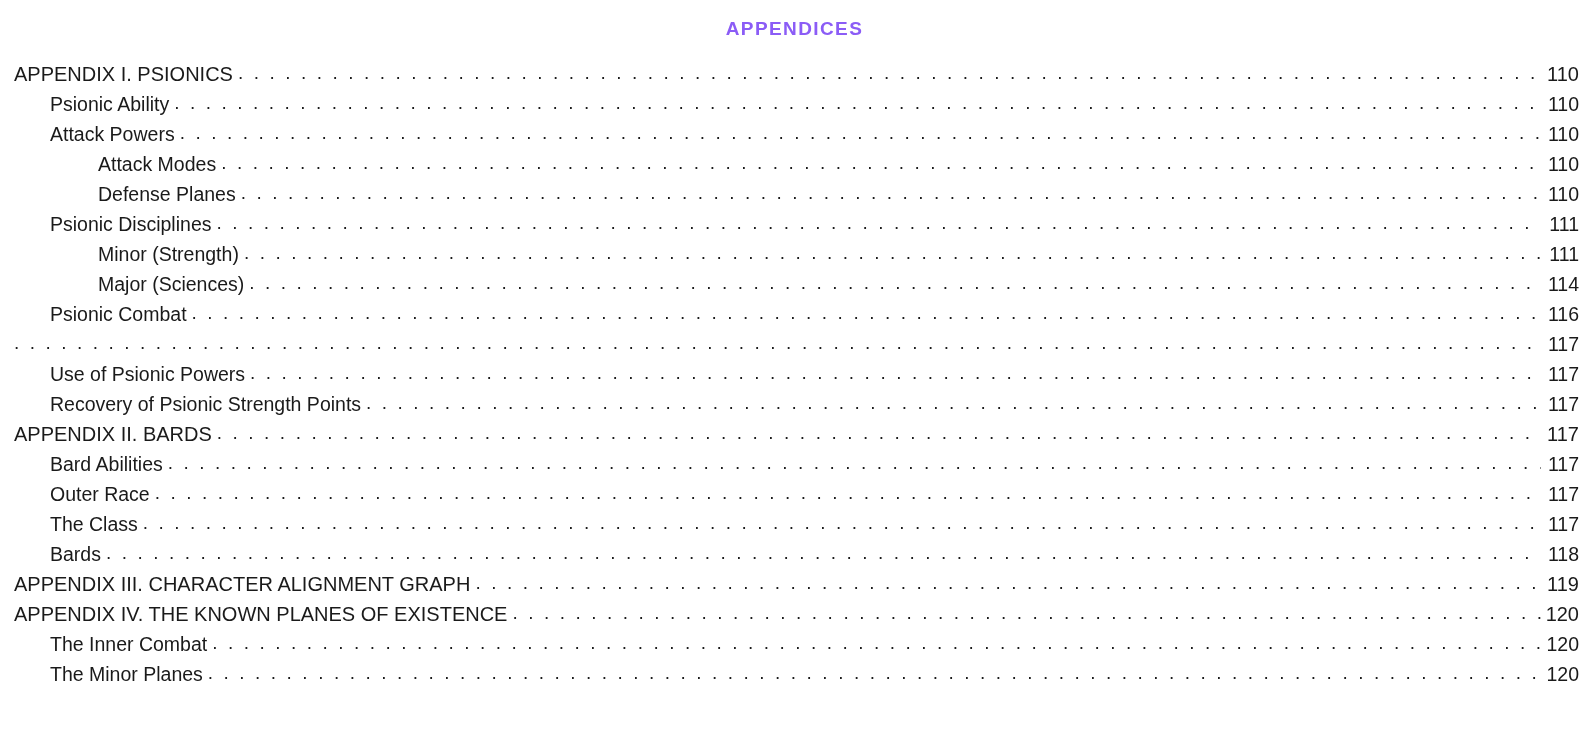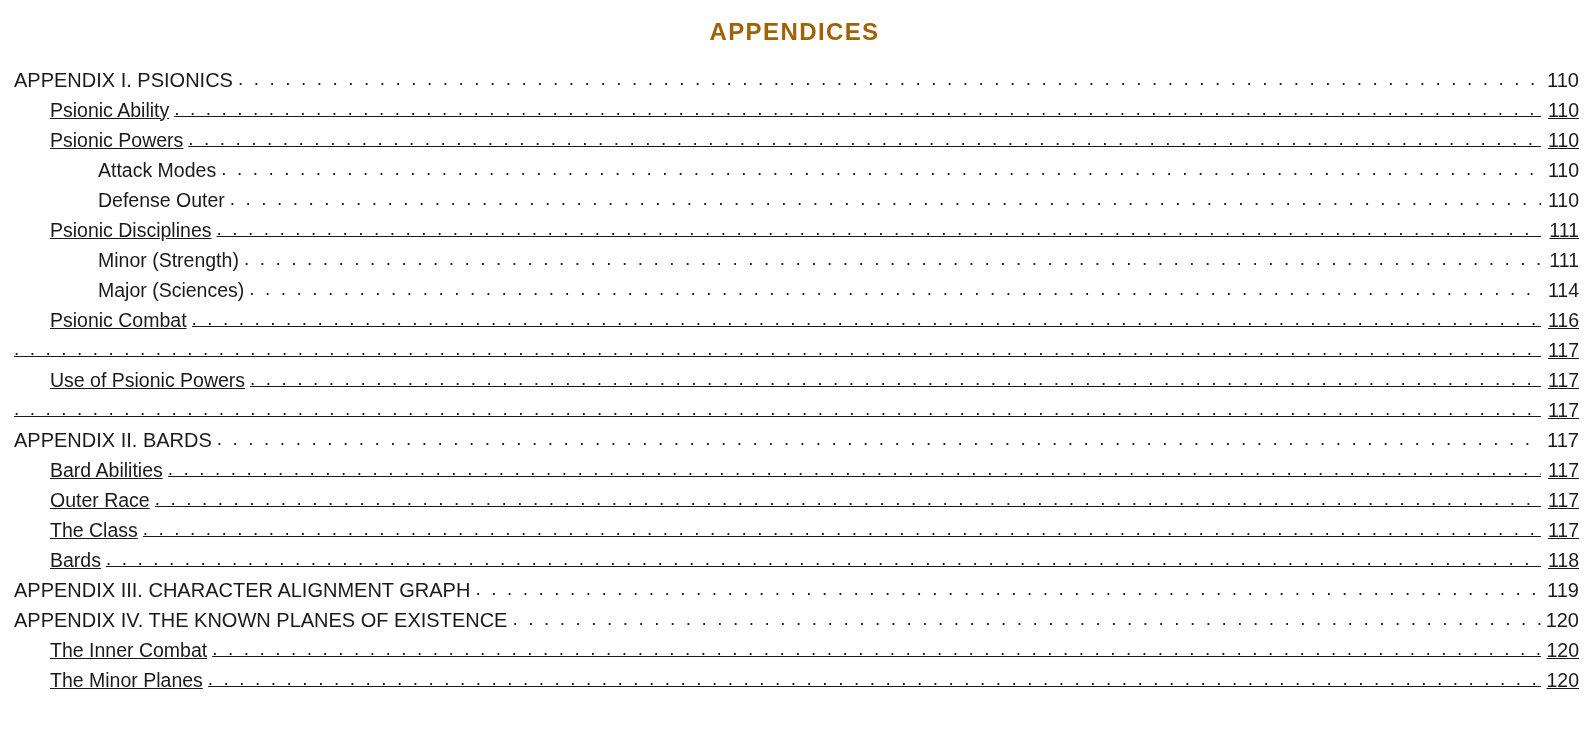--- a/index.html
+++ b/index.html
@@ -32,26 +32,26 @@
     letter-spacing: 0.5px;
     white-space: nowrap;
     user-select: none;
   }
   .scan-artifact.a1 { top: 16px; right: 14px; }
   .scan-artifact.a2 { top: 42px; right: 210px; }
   .scan-artifact.a3 { top: 66px; right: 1410px; }
 
   .page-title {
     text-align: center;
-    font-size: 24px;
+    font-size: 19px;
     font-weight: bold;
     letter-spacing: 1.4px;
     margin: 10px 0 0 0;
     padding-top: 8px;
-    color: #a16207;
+    color: #8b5cf6;
   }
 
   .toc {
     margin-top: 14px;
     padding: 0 10px 0 14px;
   }
 
   .toc-row {
     display: flex;
     align-items: flex-end;
@@ -83,21 +83,21 @@
     text-align: right;
     min-width: 34px;
   }
 
   
   .lvl0 .label { padding-left: 0; }
   .lvl1 .label { padding-left: 36px; }
   .lvl2 .label { padding-left: 84px; }
 
   .lvl0 { font-size: 20px; }
-  .lvl1 { font-size: 19.5px; text-decoration: underline; }
+  .lvl1 { font-size: 19.5px; }
   .lvl2 { font-size: 19.5px; }
 </style>
 </head>
 <body>
 
 <div class="page">
 
   <div class="scan-artifact a1"></div>
   <div class="scan-artifact a2"></div>
   <div class="scan-artifact a3"></div>
@@ -109,31 +109,31 @@
         <span class="label">APPENDIX I. PSIONICS</span>
         <span class="leader">. . . . . . . . . . . . . . . . . . . . . . . . . . . . . . . . . . . . . . . . . . . . . . . . . . . . . . . . . . . . . . . . . . . . . . . . . . . . . . . . . . . . . . . . . . . . . . . . . . . . . . . . . . . . . . . . . . . . . . . . . . . . . . . . . . . . . . . . . . . </span>
         <span class="page-num">110</span>
       </div>
       <div class="toc-row lvl1">
         <span class="label">Psionic Ability</span>
         <span class="leader">. . . . . . . . . . . . . . . . . . . . . . . . . . . . . . . . . . . . . . . . . . . . . . . . . . . . . . . . . . . . . . . . . . . . . . . . . . . . . . . . . . . . . . . . . . . . . . . . . . . . . . . . . . . . . . . . . . . . . . . . . . . . . . . . . . . . . . . . . . . </span>
         <span class="page-num">110</span>
       </div>
       <div class="toc-row lvl1">
-        <span class="label">Psionic Powers</span>
+        <span class="label">Attack Powers</span>
         <span class="leader">. . . . . . . . . . . . . . . . . . . . . . . . . . . . . . . . . . . . . . . . . . . . . . . . . . . . . . . . . . . . . . . . . . . . . . . . . . . . . . . . . . . . . . . . . . . . . . . . . . . . . . . . . . . . . . . . . . . . . . . . . . . . . . . . . . . . . . . . . . . </span>
         <span class="page-num">110</span>
       </div>
       <div class="toc-row lvl2">
         <span class="label">Attack Modes</span>
         <span class="leader">. . . . . . . . . . . . . . . . . . . . . . . . . . . . . . . . . . . . . . . . . . . . . . . . . . . . . . . . . . . . . . . . . . . . . . . . . . . . . . . . . . . . . . . . . . . . . . . . . . . . . . . . . . . . . . . . . . . . . . . . . . . . . . . . . . . . . . . . . . . </span>
         <span class="page-num">110</span>
       </div>
       <div class="toc-row lvl2">
-        <span class="label">Defense Outer</span>
+        <span class="label">Defense Planes</span>
         <span class="leader">. . . . . . . . . . . . . . . . . . . . . . . . . . . . . . . . . . . . . . . . . . . . . . . . . . . . . . . . . . . . . . . . . . . . . . . . . . . . . . . . . . . . . . . . . . . . . . . . . . . . . . . . . . . . . . . . . . . . . . . . . . . . . . . . . . . . . . . . . . . </span>
         <span class="page-num">110</span>
       </div>
       <div class="toc-row lvl1">
         <span class="label">Psionic Disciplines</span>
         <span class="leader">. . . . . . . . . . . . . . . . . . . . . . . . . . . . . . . . . . . . . . . . . . . . . . . . . . . . . . . . . . . . . . . . . . . . . . . . . . . . . . . . . . . . . . . . . . . . . . . . . . . . . . . . . . . . . . . . . . . . . . . . . . . . . . . . . . . . . . . . . . . </span>
         <span class="page-num">111</span>
       </div>
       <div class="toc-row lvl2">
         <span class="label">Minor (Strength)</span>
@@ -153,20 +153,21 @@
       <div class="toc-row lvl1">
         <span class="leader">. . . . . . . . . . . . . . . . . . . . . . . . . . . . . . . . . . . . . . . . . . . . . . . . . . . . . . . . . . . . . . . . . . . . . . . . . . . . . . . . . . . . . . . . . . . . . . . . . . . . . . . . . . . . . . . . . . . . . . . . . . . . . . . . . . . . . . . . . . . </span>
         <span class="page-num">117</span>
       </div>
       <div class="toc-row lvl1">
         <span class="label">Use of Psionic Powers</span>
         <span class="leader">. . . . . . . . . . . . . . . . . . . . . . . . . . . . . . . . . . . . . . . . . . . . . . . . . . . . . . . . . . . . . . . . . . . . . . . . . . . . . . . . . . . . . . . . . . . . . . . . . . . . . . . . . . . . . . . . . . . . . . . . . . . . . . . . . . . . . . . . . . . </span>
         <span class="page-num">117</span>
       </div>
       <div class="toc-row lvl1">
+        <span class="label">Recovery of Psionic Strength Points</span>
         <span class="leader">. . . . . . . . . . . . . . . . . . . . . . . . . . . . . . . . . . . . . . . . . . . . . . . . . . . . . . . . . . . . . . . . . . . . . . . . . . . . . . . . . . . . . . . . . . . . . . . . . . . . . . . . . . . . . . . . . . . . . . . . . . . . . . . . . . . . . . . . . . . </span>
         <span class="page-num">117</span>
       </div>
       <div class="toc-row lvl0">
         <span class="label">APPENDIX II. BARDS</span>
         <span class="leader">. . . . . . . . . . . . . . . . . . . . . . . . . . . . . . . . . . . . . . . . . . . . . . . . . . . . . . . . . . . . . . . . . . . . . . . . . . . . . . . . . . . . . . . . . . . . . . . . . . . . . . . . . . . . . . . . . . . . . . . . . . . . . . . . . . . . . . . . . . . </span>
         <span class="page-num">117</span>
       </div>
       <div class="toc-row lvl1">
         <span class="label">Bard Abilities</span>

